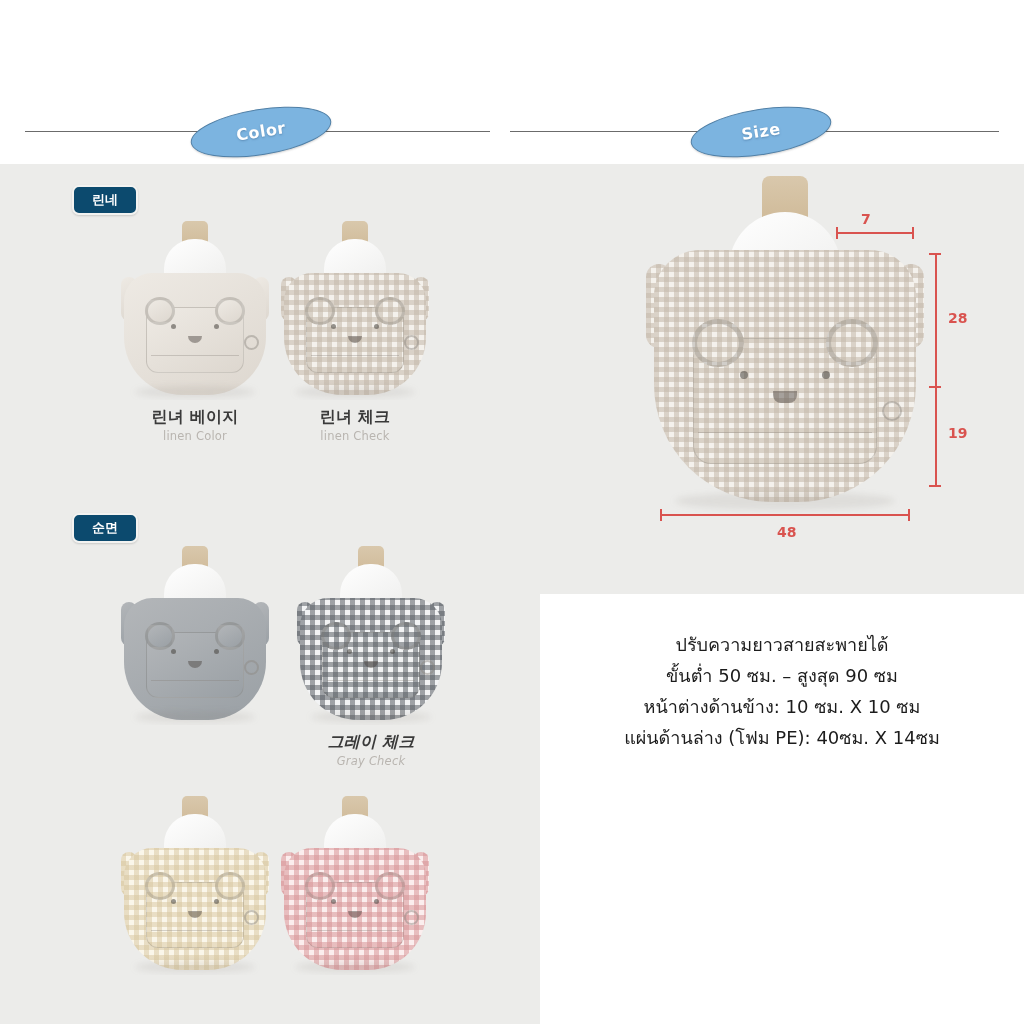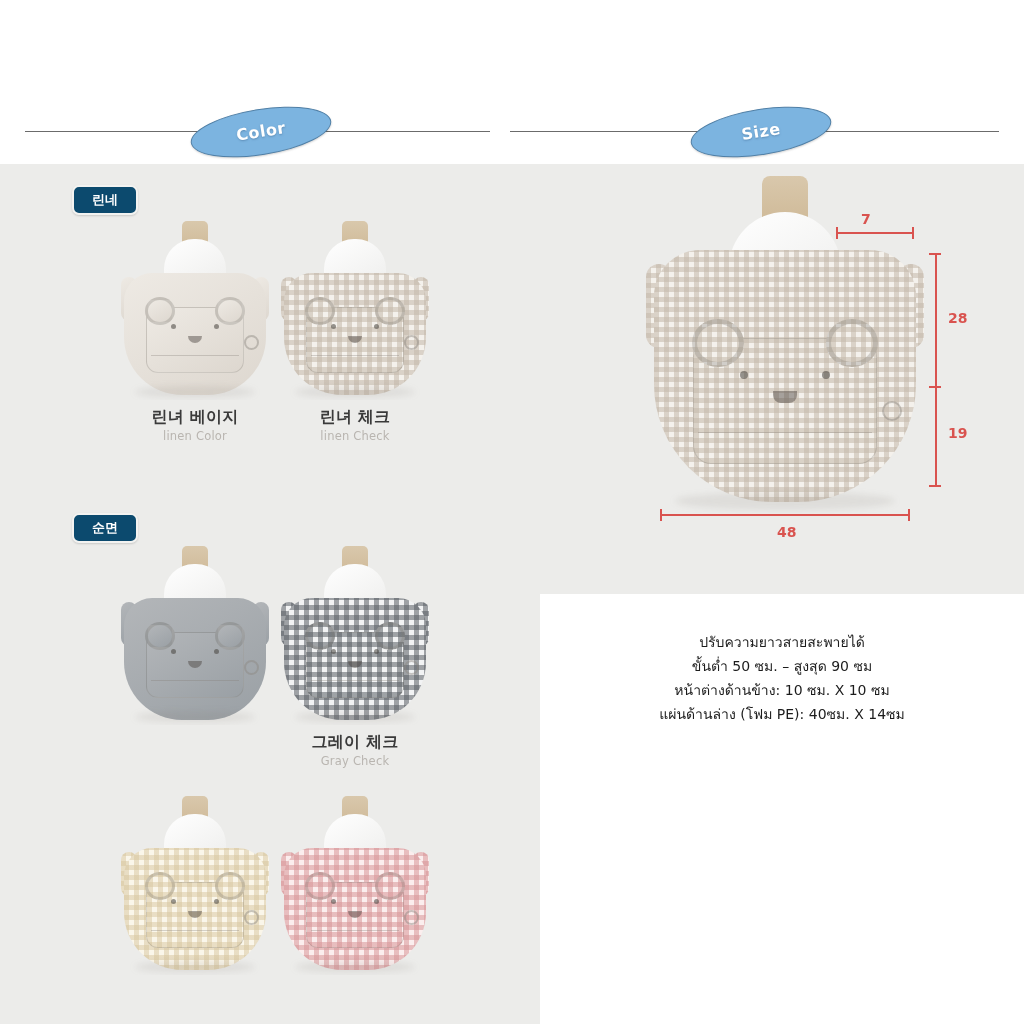--- a/index.html
+++ b/index.html
@@ -172,21 +172,21 @@
   .dim-line-h{position:absolute;height:2px;background:#d9534f;}
   .dim-line-v{position:absolute;width:2px;background:#d9534f;}
   .dim-cap-v{position:absolute;width:2px;height:12px;background:#d9534f;}
   .dim-cap-h{position:absolute;width:12px;height:2px;background:#d9534f;}
 
   
   #spec-text{
     position:absolute;left:540px;top:630px;width:484px;
     text-align:center;color:#1c1c1c;
     font-family:"DejaVu Sans",sans-serif;
-    font-size:14px;line-height:1.72;
+    font-size:18px;line-height:1.72;
   }
   #spec-text div{white-space:nowrap;}
 </style>
 </head>
 <body>
 
 <div id="page">
 
 
   <div class="divider left"></div>
@@ -285,21 +285,21 @@
             <div class="nose"></div>
             <div class="pocket-line"></div>
             <div class="clasp"></div>
           </div>
         </div>
         <div class="bag-shadow"></div>
       </div>
     </div>
   </div>
 
-  <div class="swatch" style="left:275px;top:540px;">
+  <div class="swatch" style="left:291px;top:540px;font-style:italic;">
     <div class="photo">
       <div class="carrier">
         <div class="mannequin-neck"></div>
         <div class="mannequin-torso">
           <div class="torso-strap"></div>
         </div>
         <div class="shoulder-l f-gray-check"></div>
         <div class="shoulder-r f-gray-check"></div>
         <div class="bag-body f-gray-check">
           <div class="pocket f-gray-check">

